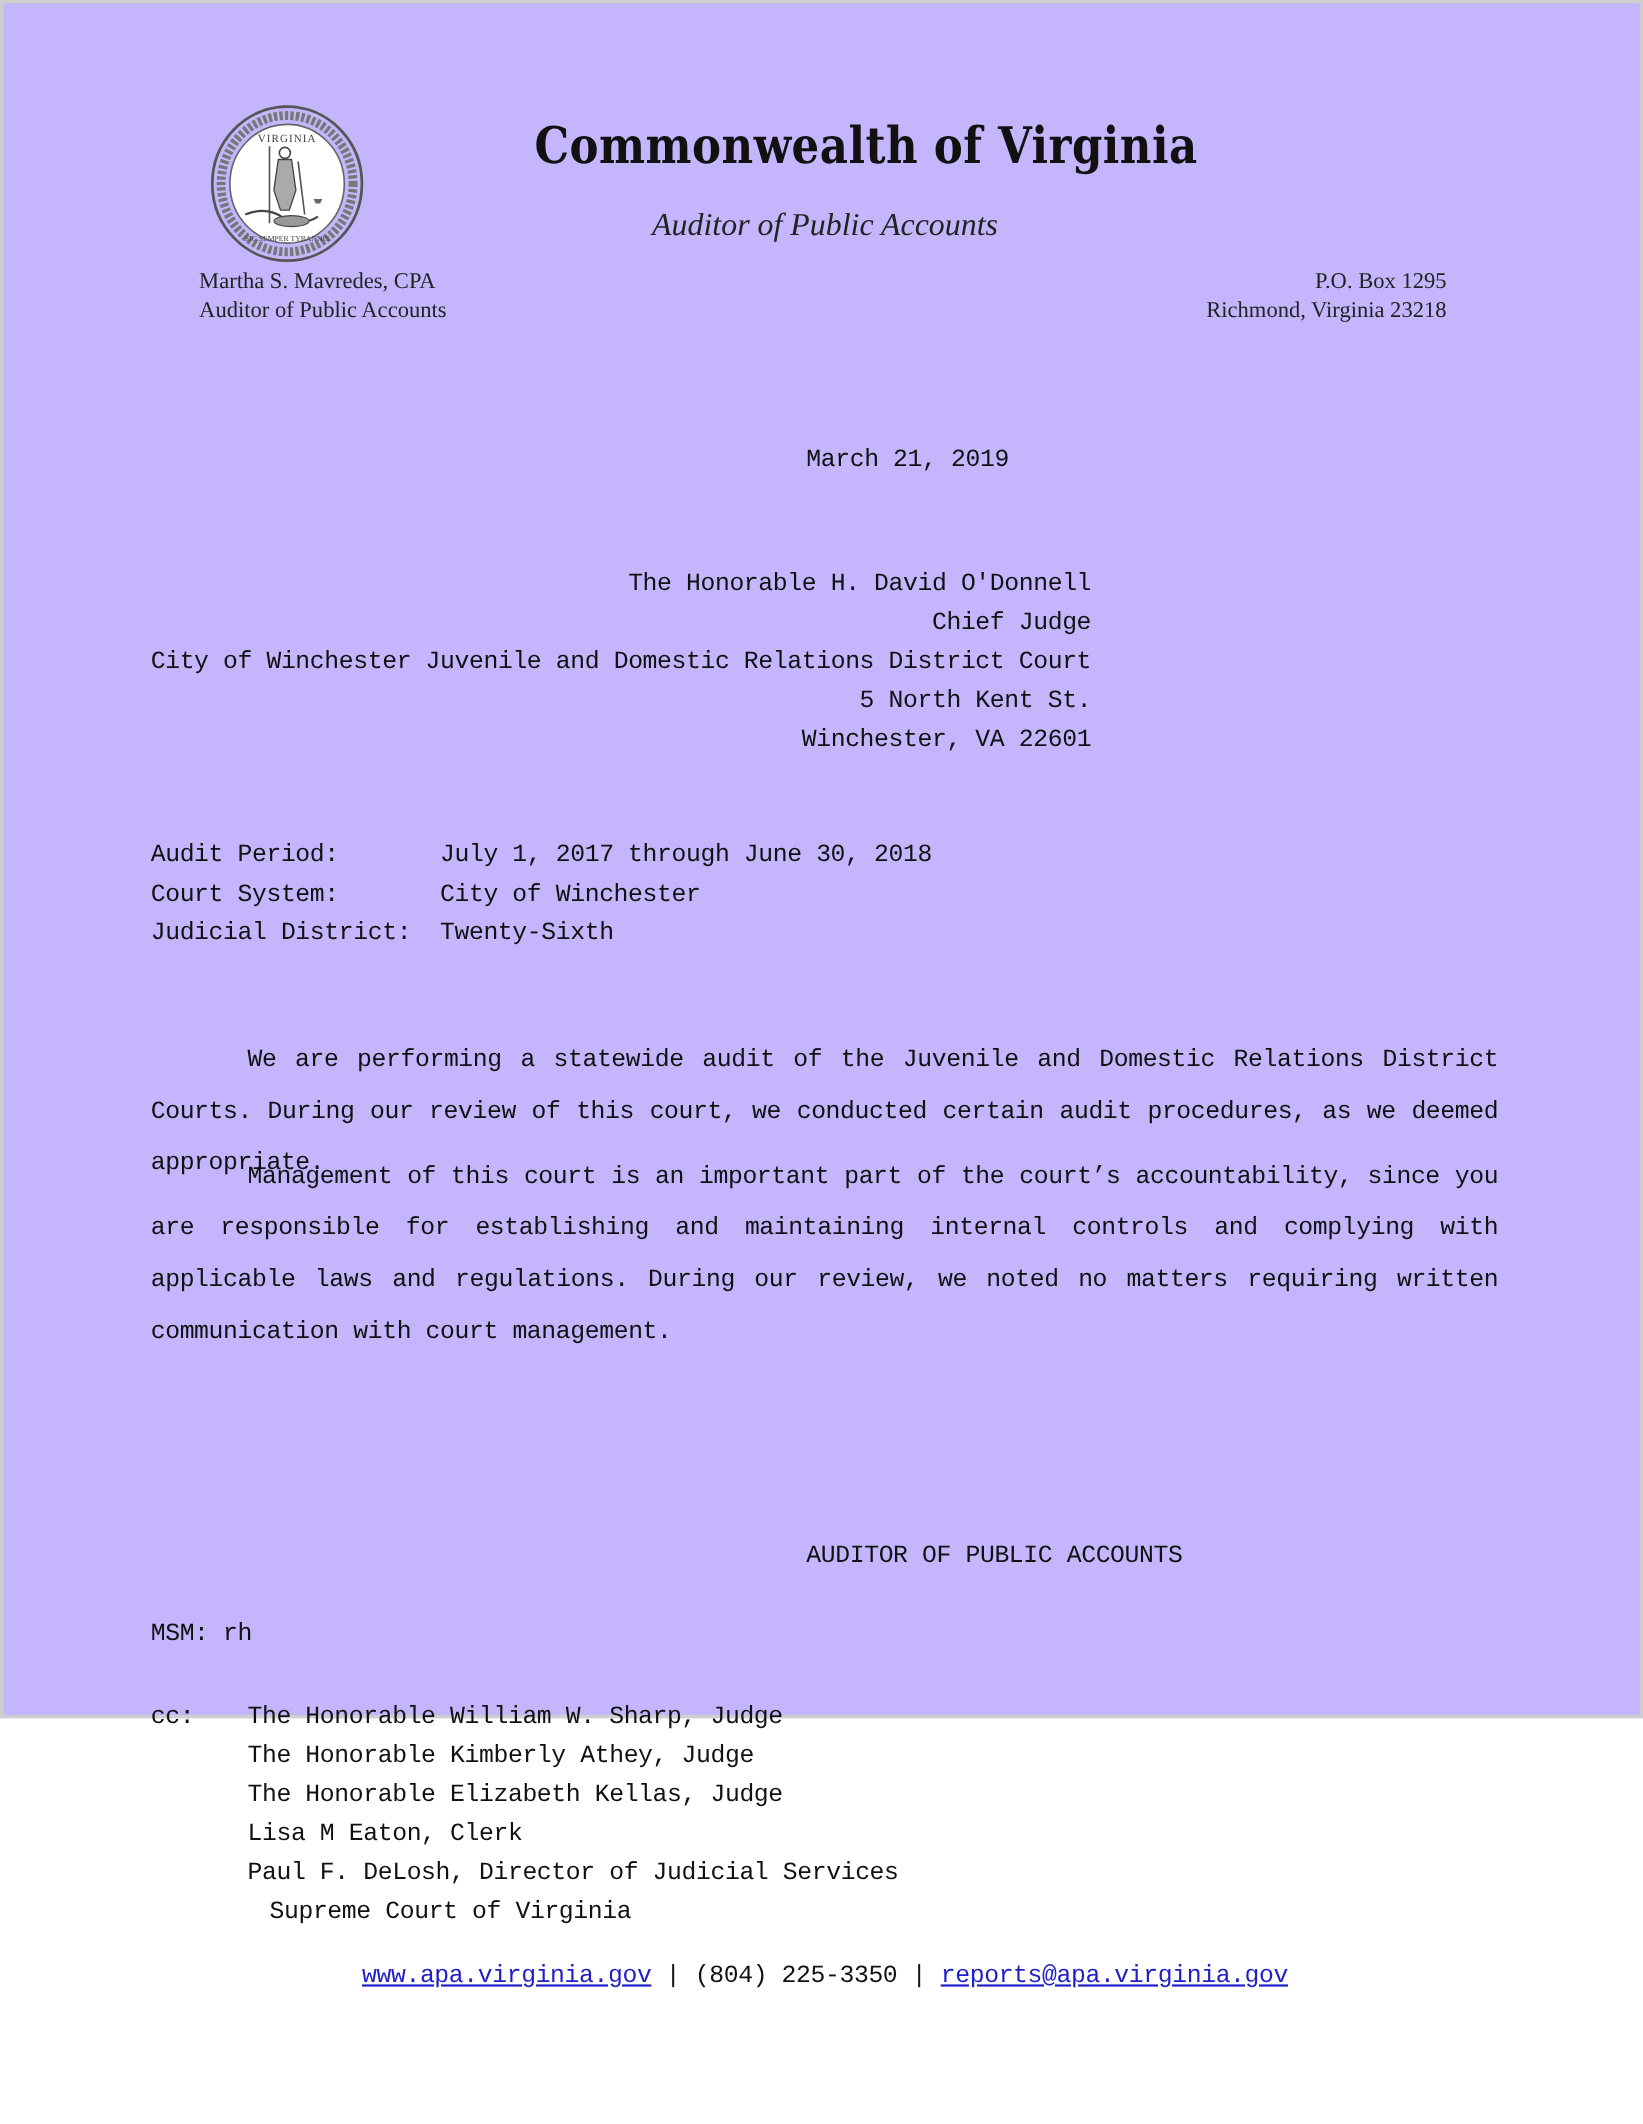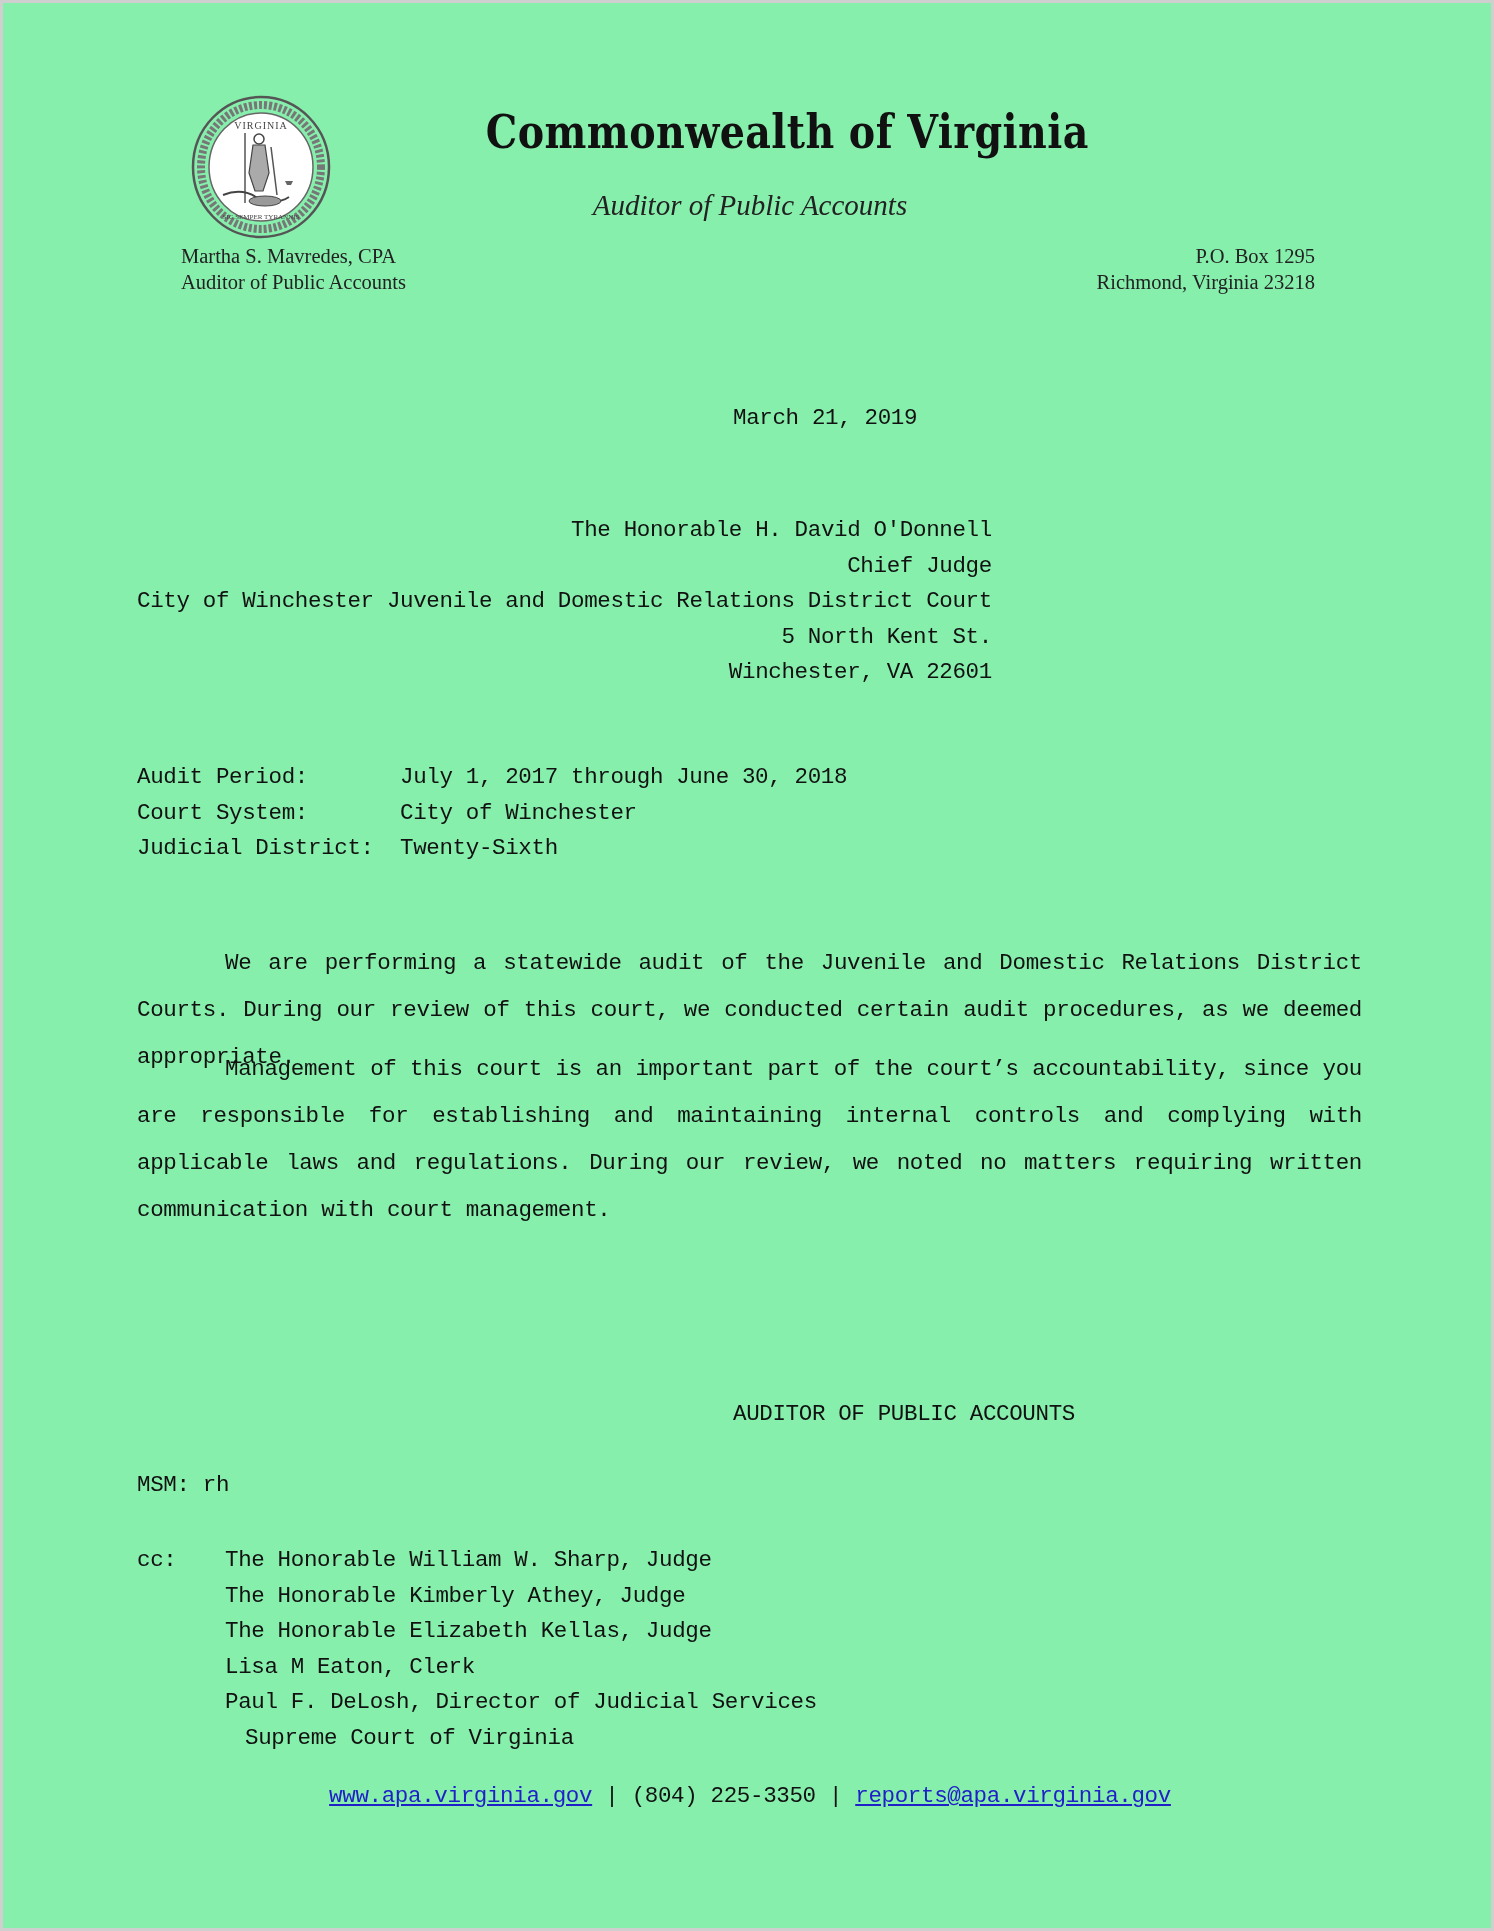--- a/index.html
+++ b/index.html
@@ -1,19 +1,19 @@
 <!DOCTYPE html>
 <html><head>
 <meta charset="utf-8">
 <style>
   html, body { margin: 0; padding: 0; background: #ffffff; }
   body { width: 1494px; height: 1931px; position: relative; overflow: hidden; }
   .page {
-    position: absolute; left: 0; top: 0; width: 1494px; height: 1931px;
-    box-sizing: border-box; border: 3px solid #cfcfcf; background: #86efac;
+    position: absolute; left: 0; top: 0; width: 1494px; height: 1562px;
+    box-sizing: border-box; border: 3px solid #cfcfcf; background: #c4b5fd;
   }
   .abs { position: absolute; white-space: nowrap; }
   .serif { font-family: "Liberation Serif", "DejaVu Serif", serif; color: #222; }
   .body-text {
     font-family: Liberation Mono, monospace;
     font-size: 22.5px; color: #111; letter-spacing: -0.35px;
   }
   
   .seal { left: 186px; top: 92px; width: 144px; height: 144px; }
   .title {

